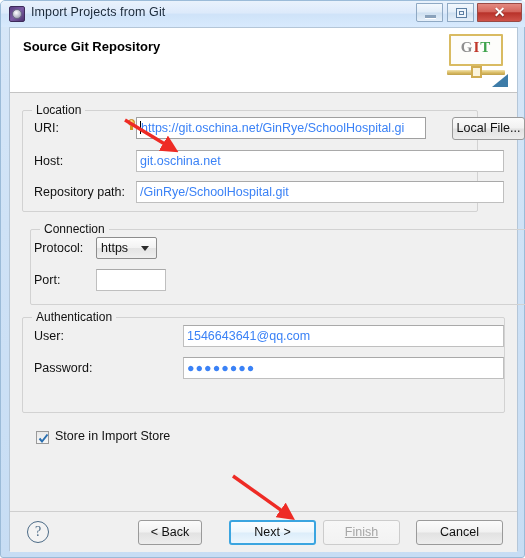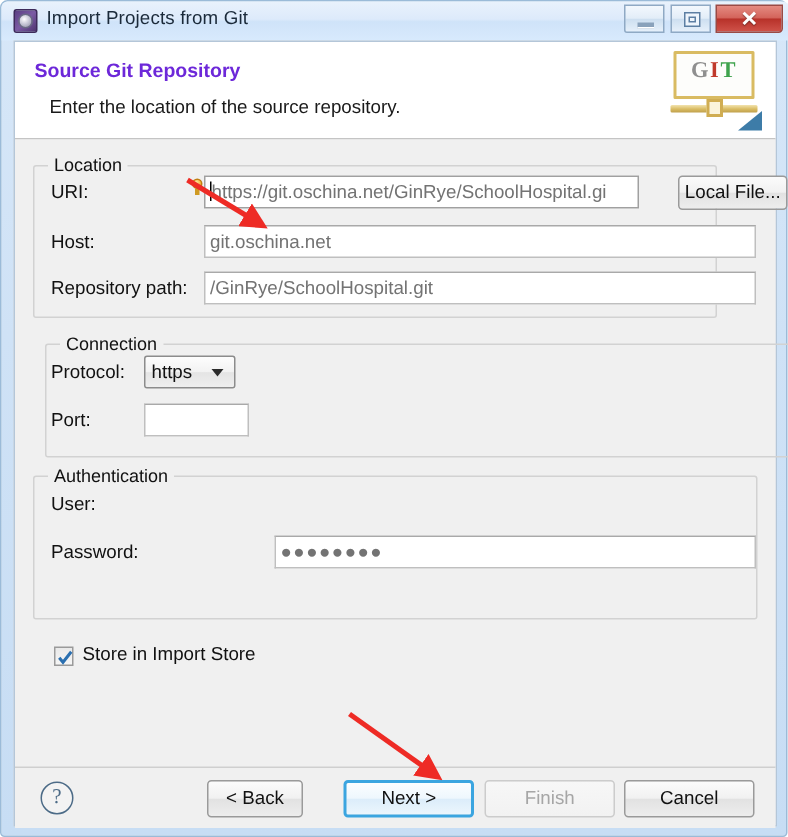--- a/index.html
+++ b/index.html
@@ -142,21 +142,21 @@
     height: 65px;
     background: #ffffff;
     border-bottom: 1px solid #c4c4c4;
     box-sizing: border-box;
   }
   .header-title {
     position: absolute;
     left: 13px; top: 11px;
     font-size: 13px;
     font-weight: bold;
-    color: #6d28d9;
+    color: #000000;
   }
   .header-sub {
     position: absolute;
     left: 23px; top: 36px;
     font-size: 12.5px;
     color: #1a1a1a;
   }
 
   
   .git-logo {
@@ -242,21 +242,21 @@
     white-space: nowrap;
   }
 
   .textbox {
     position: absolute;
     box-sizing: border-box;
     background: #ffffff;
     border: 1px solid #bfbfbf;
     border-top-color: #a9a9a9;
     font-size: 12.5px;
-    color: #737373;
+    color: #3b82f6;
     line-height: 20px;
     padding: 0 3px;
     overflow: hidden;
     white-space: nowrap;
     font-family: "Liberation Sans", sans-serif;
   }
   .textbox.focused {
     border-color: #a0a0a0;
   }
   .caret {
@@ -420,21 +420,20 @@
       <div class="wbtn close">
         <span class="glyph-close">✕</span>
       </div>
     </div>
   </div>
 
   <div class="client">
 
     <div class="header">
       <div class="header-title">Source Git Repository</div>
-      <div class="header-sub">Enter the location of the source repository.</div>
 
       <div class="git-logo">
         <div class="git-panel">
           <div class="git-letters"><span class="git-g">G</span><span class="git-i">I</span><span class="git-t">T</span></div>
         </div>
         <div class="git-bar"></div>
         <div class="git-knob"></div>
         <div class="git-tri"></div>
       </div>
     </div>
@@ -464,40 +463,41 @@
       <div class="combo" style="left:86px; top:144px; width:61px; height:22px; line-height:20px;"><span>https</span><span class="combo-arrow"></span></div>
 
       <div class="fld-label" style="left:24px; top:180px;">Port:</div>
       <div class="textbox" style="left:86px; top:176px; width:70px; height:22px;" placeholder=""></div>
 
       <div class="group" style="left:12px; top:224px; width:483px; height:96px;">
         <div class="group-label">Authentication</div>
       </div>
 
       <div class="fld-label" style="left:24px; top:236px;">User:</div>
+      <div class="textbox" style="left:173px; top:232px; width:321px; height:22px;">1546643641@qq.com</div>
 
       <div class="fld-label" style="left:24px; top:268px;">Password:</div>
       <div class="textbox" style="left:173px; top:264px; width:321px; height:22px; letter-spacing:1px;">●●●●●●●●</div>
 
       <div class="checkbox-row" style="left:26px; top:336px;">
         <span class="cbox">
           <svg width="11" height="11" viewBox="0 0 11 11">
             <path d="M1.5 5.5 L4 8.5 L9.5 1.5" stroke="#2a6fb0" stroke-width="2" fill="none"></path>
           </svg>
         </span>
         <span class="cbox-label">Store in Import Store</span>
       </div>
 
     </div>
 
     <div class="buttonbar">
       <div class="help-icon">?</div>
       <div class="btn navbtn" style="left:128px; width:64px;">&lt; Back</div>
       <div class="btn navbtn primary" style="left:219px; width:87px;">Next &gt;</div>
-      <div class="btn navbtn disabled" style="left:313px; width:87px;">Finish</div>
+      <div class="btn navbtn disabled" style="left:313px; width:77px;text-decoration:underline;">Finish</div>
       <div class="btn navbtn" style="left:406px; width:87px;">Cancel</div>
     </div>
 
   </div>
 
   <div class="grip"></div>
 </div>
 
 <svg class="arrow-svg">
   <defs>

